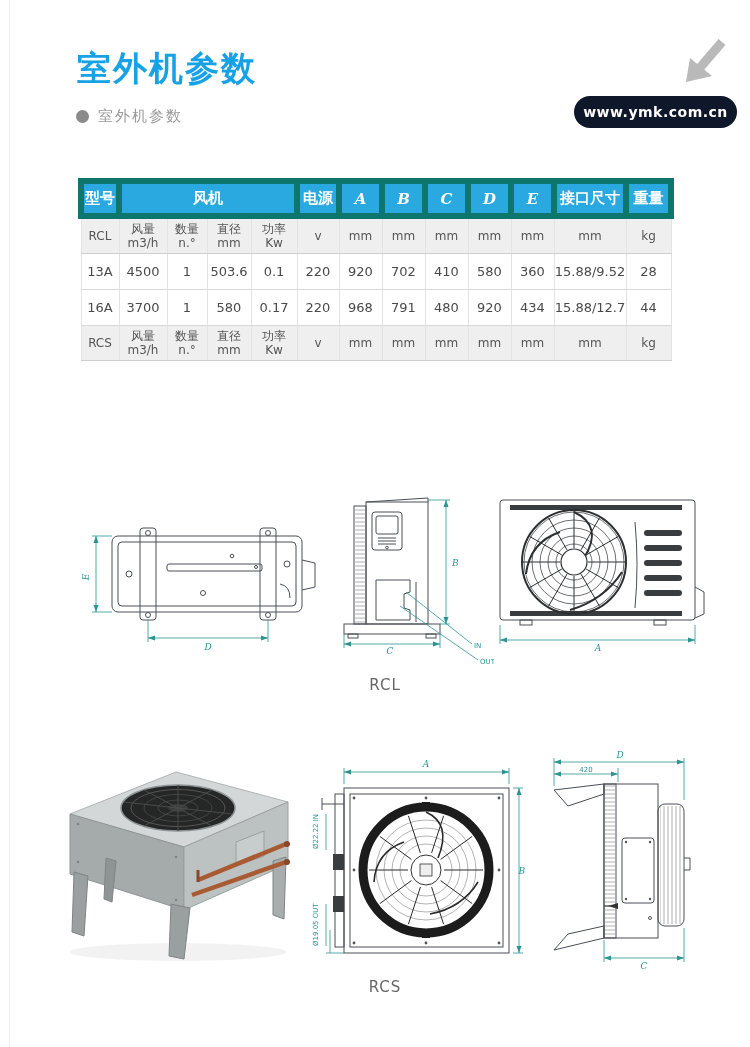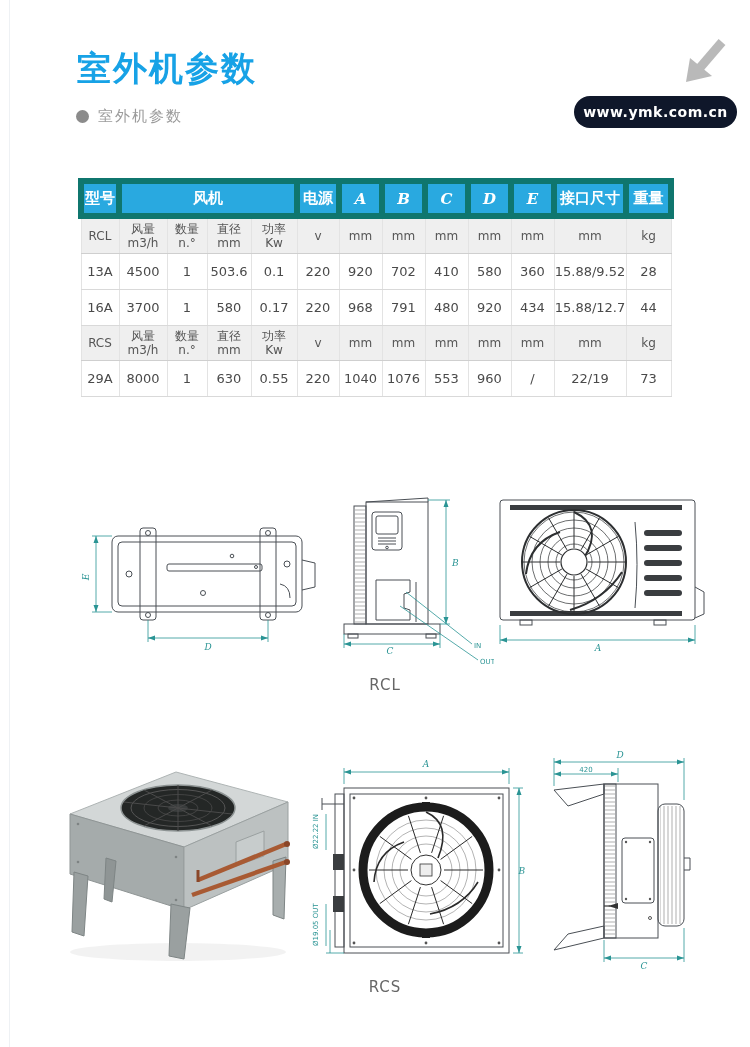--- a/index.html
+++ b/index.html
@@ -168,35 +168,20 @@
 Kw</td>
           <td>v</td>
           <td>mm</td>
           <td>mm</td>
           <td>mm</td>
           <td>mm</td>
           <td>mm</td>
           <td>mm</td>
           <td>kg</td>
         </tr>
-        <tr class="data">
-          <td>29A</td>
-          <td>8000</td>
-          <td>1</td>
-          <td>630</td>
-          <td>0.55</td>
-          <td>220</td>
-          <td>1040</td>
-          <td>1076</td>
-          <td>553</td>
-          <td>960</td>
-          <td>/</td>
-          <td>22/19</td>
-          <td>73</td>
-        </tr>
       </tbody>
   </table>
 
   <div class="drawing" style="left:72px;top:498px;width:238px;height:158px">
     <svg width="238" height="158" viewBox="0 0 238 158">
       <rect class="ln" x="30" y="38" width="190" height="76" rx="6"></rect>
       <rect class="ln" x="36" y="44" width="178" height="64" rx="4" stroke-width=".6"></rect>
 
       <path class="ln" d="M220,62 L233,65 L233,89 L220,92"></path>
 

